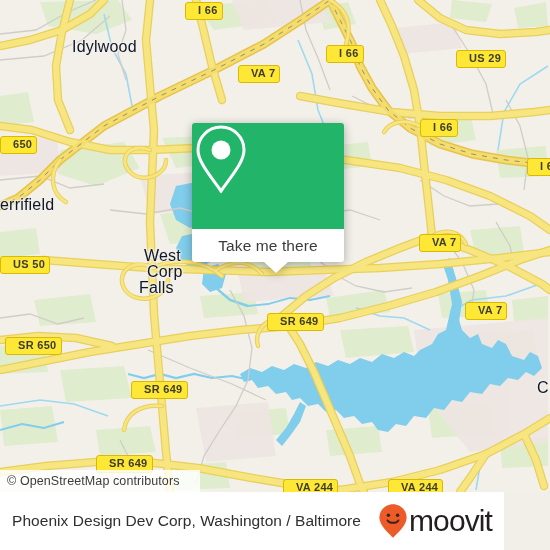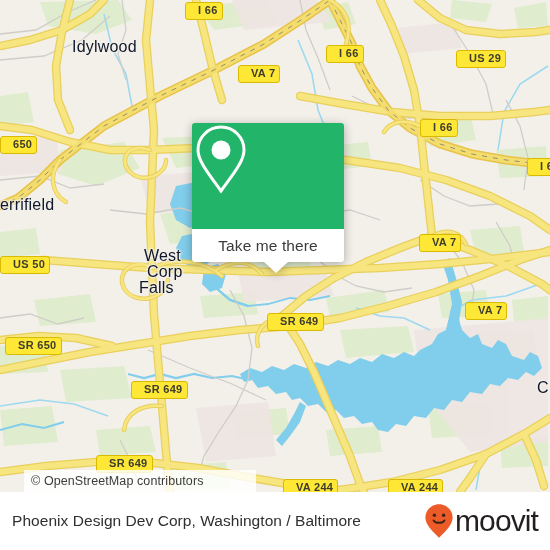--- a/index.html
+++ b/index.html
@@ -17,37 +17,37 @@
      font-size:15px;line-height:14px;white-space:pre;letter-spacing:.2px;
      text-shadow:0 0 2px #f3f0ea,0 0 2px #f3f0ea,0 0 3px #f3f0ea,1px 1px 2px #f3f0ea,-1px -1px 2px #f3f0ea;}
   .place-label.big{font-size:16px;}
 
   
   .shield{position:absolute;background:#ffe735;border:1.4px solid #d9ba00;border-radius:3px;
      color:#3d3d2e;font-family:"Liberation Sans",sans-serif;font-weight:bold;font-size:11px;
      line-height:11px;padding:2px 4px 3px 12px;white-space:nowrap;letter-spacing:.3px;}
 
   
-  #attrib{position:absolute;left:0;top:470px;width:232px;height:22px;
-     background:rgba(255,255,255,.82);display:flex;align-items:center;margin-left:24px;}
+  #attrib{position:absolute;left:0;top:470px;width:200px;height:22px;
+     background:rgba(255,255,255,.82);display:flex;align-items:center;}
   #attrib span{font-size:12.5px;color:#3c3c3c;padding-left:7px;letter-spacing:.1px;}
 
   
   #popup{position:absolute;left:192px;top:123px;width:152px;
      filter:drop-shadow(0 2px 5px rgba(0,0,0,.30));}
   #popup-head{height:106px;border-radius:3px 3px 0 0;display:flex;align-items:center;justify-content:center;}
   #popup-foot{background:#fff;border-radius:0 0 3px 3px;height:33px;
      display:flex;align-items:center;justify-content:center;position:relative;}
   #popup-foot .lbl{font-size:15.5px;color:#3b3b3b;letter-spacing:.1px;}
   #popup-tail{position:absolute;left:72px;top:33px;width:0;height:0;
      border-left:12px solid transparent;border-right:12px solid transparent;
      border-top:11px solid #fff;}
 
   
-  #bottombar{position:absolute;left:0;top:492px;width:550px;height:58px;background:#fff;overflow:hidden;}
+  #bottombar{position:absolute;left:0;top:492px;width:504px;height:58px;background:#fff;overflow:hidden;}
   #bar-title{position:absolute;left:12px;top:0;height:58px;display:flex;align-items:center;
      font-size:15.5px;color:#2f2f2f;letter-spacing:.05px;white-space:nowrap;}
   #brand{position:absolute;right:12px;top:0;height:58px;display:flex;align-items:center;gap:1px;}
   #brand .brand-name{font-size:30px;color:#231f20;letter-spacing:-.9px;font-weight:400;line-height:30px;}
 </style>
 </head>
 <body>
 
 <div id="screen">
 

